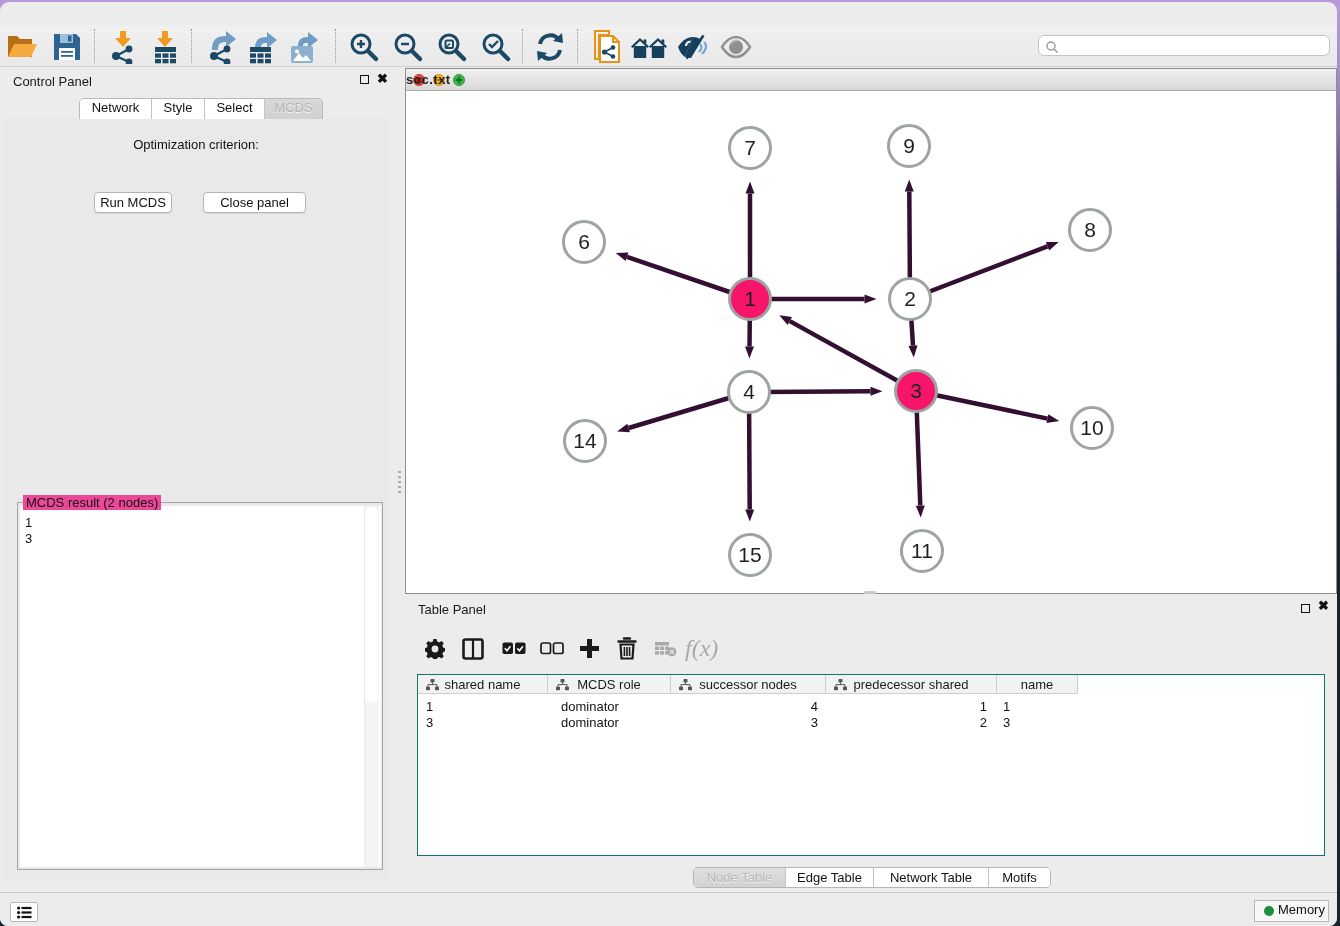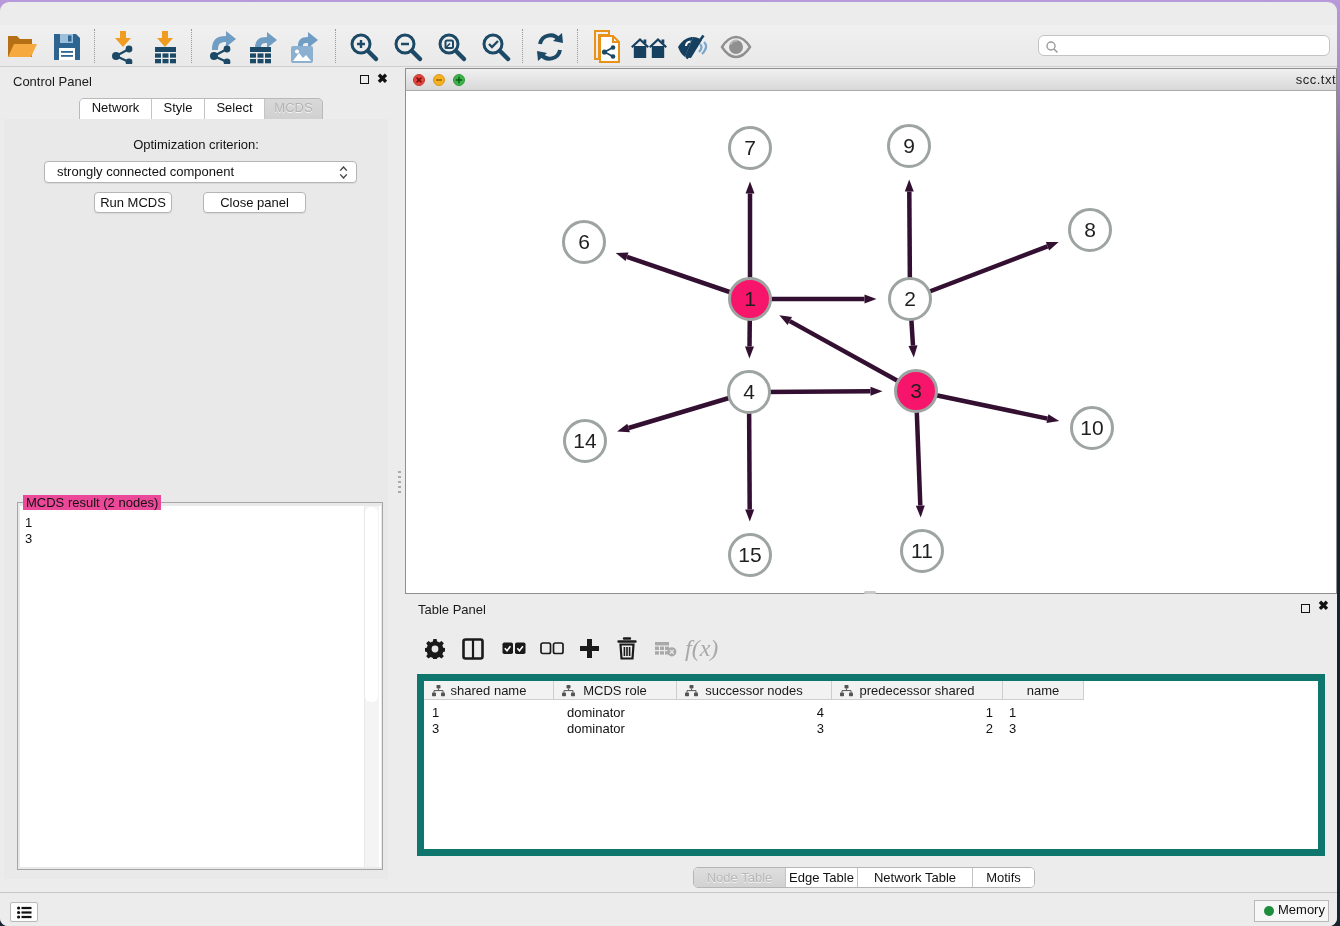--- a/index.html
+++ b/index.html
@@ -29,28 +29,28 @@
 .combo { position:absolute; left:40px; top:42px; width:313px; height:22px; background:#fff; border:1px solid #b5b5b5; border-radius:4px; box-shadow:0 1px 1px rgba(0,0,0,0.07); font-size:13px; color:#111; line-height:20px; padding-left:12px; }
 .btn { position:absolute; top:73px; height:21px; background:#fff; border:1px solid #b5b5b5; border-radius:4px; box-shadow:0 1px 1px rgba(0,0,0,0.07); font-size:13px; color:#111; text-align:center; line-height:19px; }
 .fieldset { position:absolute; left:17px; top:434px; width:366px; height:368px; border:1px solid #a5a5a5; }
 .fieldset-label { position:absolute; left:5px; top:-8px; background:#ec4899; padding:0 3px; font-size:13px; color:#111; z-index:2; }
 .resultbox { position:absolute; left:2px; top:3px; width:361px; height:361px; background:#fff; }
 .resultbox .sb { position:absolute; right:2px; top:0; width:15px; height:100%; background:#f4f4f4; border-left:1px solid #e8e8e8; }
 .resultbox .txt { position:absolute; left:5px; top:9px; font-size:13px; color:#111; line-height:16px; }
 
 .netwin { position:absolute; left:405px; top:66px; width:932px; height:526px; border:1px solid #8f8f8f; background:#fff; }
 .net-tb { position:absolute; left:0; top:0; width:100%; height:22px; background:linear-gradient(#f0f0f0,#d8d8d8); border-bottom:1px solid #ababab; }
-.net-title { position:absolute; width:100%; text-align:right; top:3px; font-size:13px; font-weight:normal; color:#222; letter-spacing:0.5px; }
+.net-title { position:absolute; width:100%; text-align:left; top:3px; font-size:13px; font-weight:bold; color:#222; letter-spacing:0.5px; }
 .light { position:absolute; top:5px; width:12px; height:12px; border-radius:50%; }
 .canvas { position:absolute; left:0; top:23px; width:930px; height:501px; background:#fff; }
 
 .tpanel { position:absolute; left:405px; top:593px; width:932px; height:297px; background:#ececec; }
 .tp-head { position:absolute; left:13px; top:7px; font-size:13px; color:#1a1a1a; }
 .tp-toolbar { position:absolute; left:12px; top:28px; width:908px; height:38px; }
-.tbl { position:absolute; left:12px; top:79px; width:908px; height:182px; background:#fff; border:7px solid #0f766e; }
+.tbl { position:absolute; left:12px; top:79px; width:908px; height:182px; background:#fff; border:1px solid #0f766e; }
 .th { position:absolute; top:0; height:19px; background:#f2f2f2; border-right:1px solid #cecece; border-bottom:1px solid #cecece; font-size:13px; color:#1a1a1a; text-align:center; line-height:19px; }
 .td { position:absolute; font-size:13px; color:#111; height:16px; line-height:16px; }
 .btabs { position:absolute; left:288px; top:272px; height:21px; display:flex; border:1px solid #b5b5b5; border-radius:5px; overflow:hidden; background:#fff; }
 .btab { font-size:13px; color:#111; text-align:center; line-height:20px; border-right:1px solid #c4c4c4; background:#fff; }
 .btab:last-child { border-right:none; }
 .btab.sel { background:linear-gradient(#dedede,#d2d2d2); color:#b8b8b8; text-shadow:0 1px 0 #f5f5f5; }
 
 .statusbar { position:absolute; left:0; top:890px; width:100%; height:34px; background:#ececec; border-top:1px solid #c6c6c6; }
 .listbtn { position:absolute; left:10px; top:9px; width:28px; height:20px; background:#fdfdfd; border:1px solid #b9b9b9; border-radius:2px; }
 .membtn { position:absolute; left:1254px; top:7px; width:75px; height:22px; background:#f7f7f7; border:1px solid #b9b9b9; font-size:13px; color:#111; }
@@ -209,26 +209,20 @@
     <div style="position:absolute; left:360px; top:7px; width:9px; height:9px; border:1.5px solid #111;"></div>
     <div style="position:absolute; left:377px; top:3px; font-size:13px; font-weight:bold; color:#111;">✖</div>
     <div class="tabs">
       <div class="tab" style="width:72px;">Network</div>
       <div class="tab" style="width:53px;">Style</div>
       <div class="tab" style="width:60px;">Select</div>
       <div class="tab sel" style="width:57px;">MCDS</div>
     </div>
     <div class="cp-content">
       <div class="opt-label">Optimization criterion:</div>
-      <div class="combo">strongly connected component
-        <svg style="position:absolute;right:8px;top:4px;" width="9" height="13" viewBox="0 0 9 13">
-            <path d="M1.2 4.6 L4.5 1 L7.8 4.6" fill="none" stroke="#444" stroke-width="1.4"></path>
-            <path d="M1.2 8.4 L4.5 12 L7.8 8.4" fill="none" stroke="#444" stroke-width="1.4"></path>
-          </svg>
-      </div>
       <div class="btn" style="left:90px; width:78px;">Run MCDS</div>
       <div class="btn" style="left:199px; width:103px;">Close panel</div>
     </div>
     <div class="fieldset">
       <div class="fieldset-label">MCDS result (2 nodes)</div>
       <div class="resultbox">
         <div class="sb"></div>
           <div style="position:absolute;right:3px;top:1px;width:13px;height:195px;background:#fff;border-radius:6px;"></div>
         <div class="txt">1<br>3</div>
       </div>
@@ -408,21 +402,21 @@
       <div class="td" style="left:408px; top:24px; width:161px; text-align:right;">1</div>
       <div class="td" style="left:585px; top:24px;">1</div>
       <div class="td" style="left:8px; top:40px;">3</div>
       <div class="td" style="left:143px; top:40px;">dominator</div>
       <div class="td" style="left:253px; top:40px; width:147px; text-align:right;">3</div>
       <div class="td" style="left:408px; top:40px; width:161px; text-align:right;">2</div>
       <div class="td" style="left:585px; top:40px;">3</div>
     </div>
     <div class="btabs">
       <div class="btab sel" style="width:92px;">Node Table</div>
-      <div class="btab" style="width:72px;">Edge Table</div>
+      <div class="btab" style="width:88px;">Edge Table</div>
       <div class="btab" style="width:115px;">Network Table</div>
       <div class="btab" style="width:61px;">Motifs</div>
     </div>
   </div>
   <div style="position:absolute;left:398px;top:469px;width:3px;height:22px;background:repeating-linear-gradient(180deg,#aaa 0 2px,transparent 2px 5px);"></div>
   <div style="position:absolute;left:864px;top:589px;width:12px;height:3px;background:#c9c9c9;border-radius:2px;"></div>
 
   <div class="statusbar">
     <div class="listbtn">
       <svg style="position:absolute;left:6px;top:3px;" width="15" height="13" viewBox="0 0 15 13">

